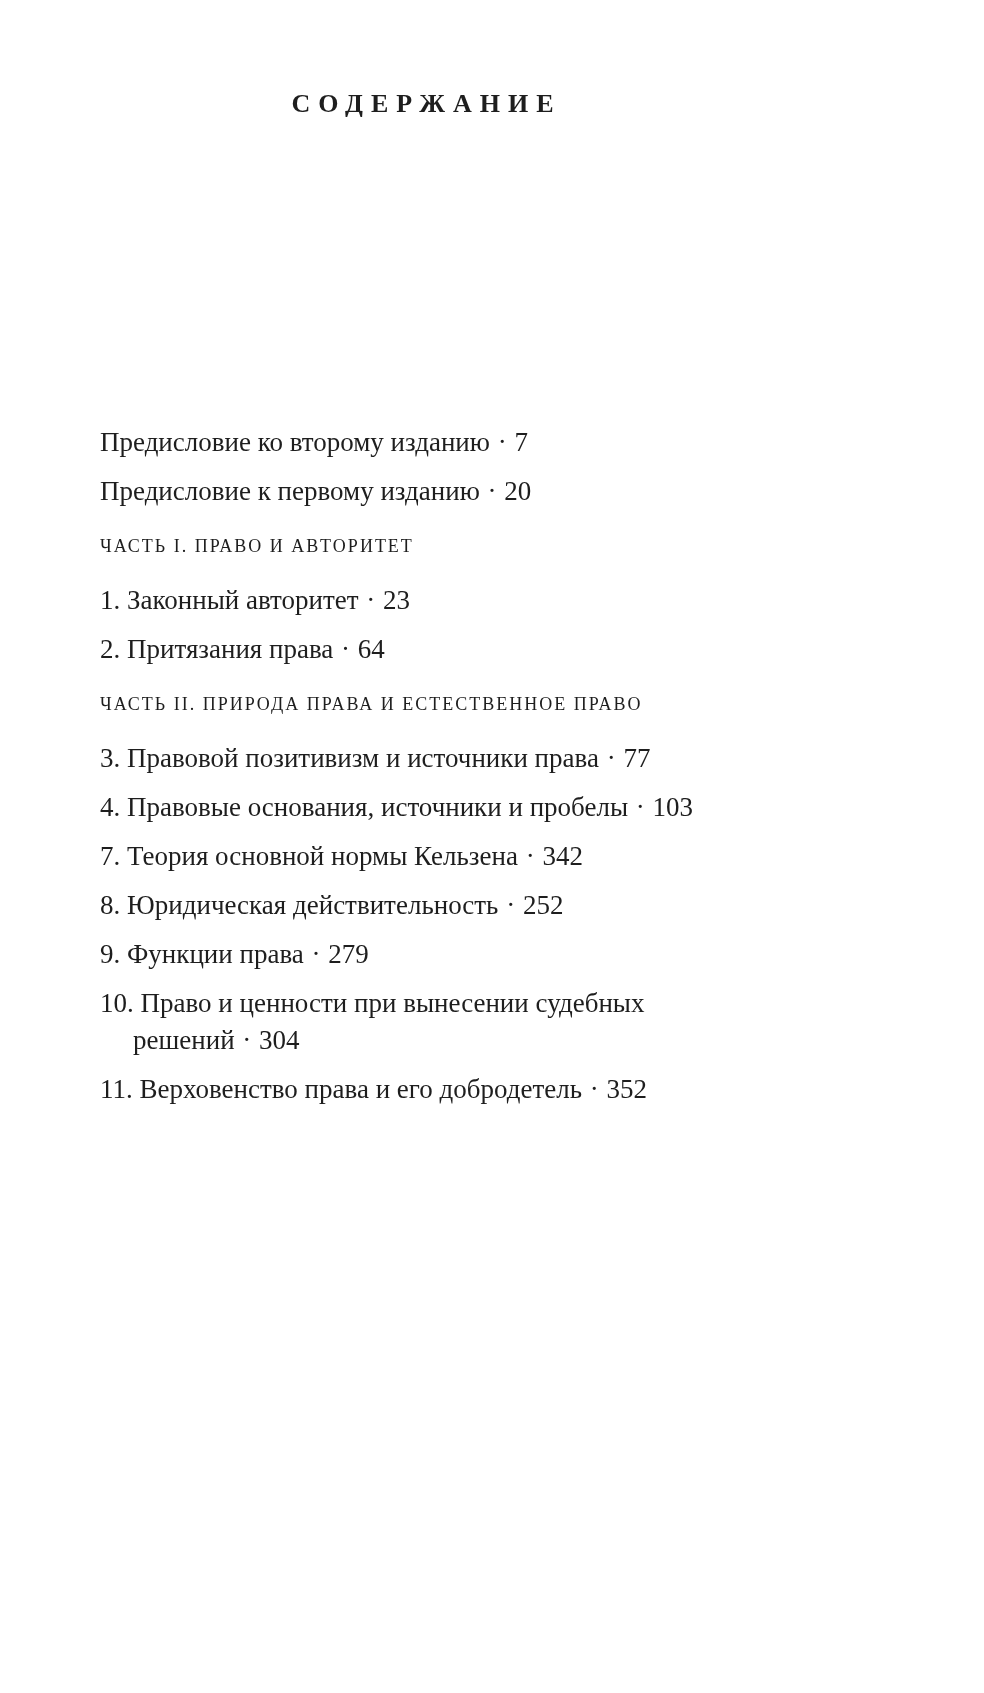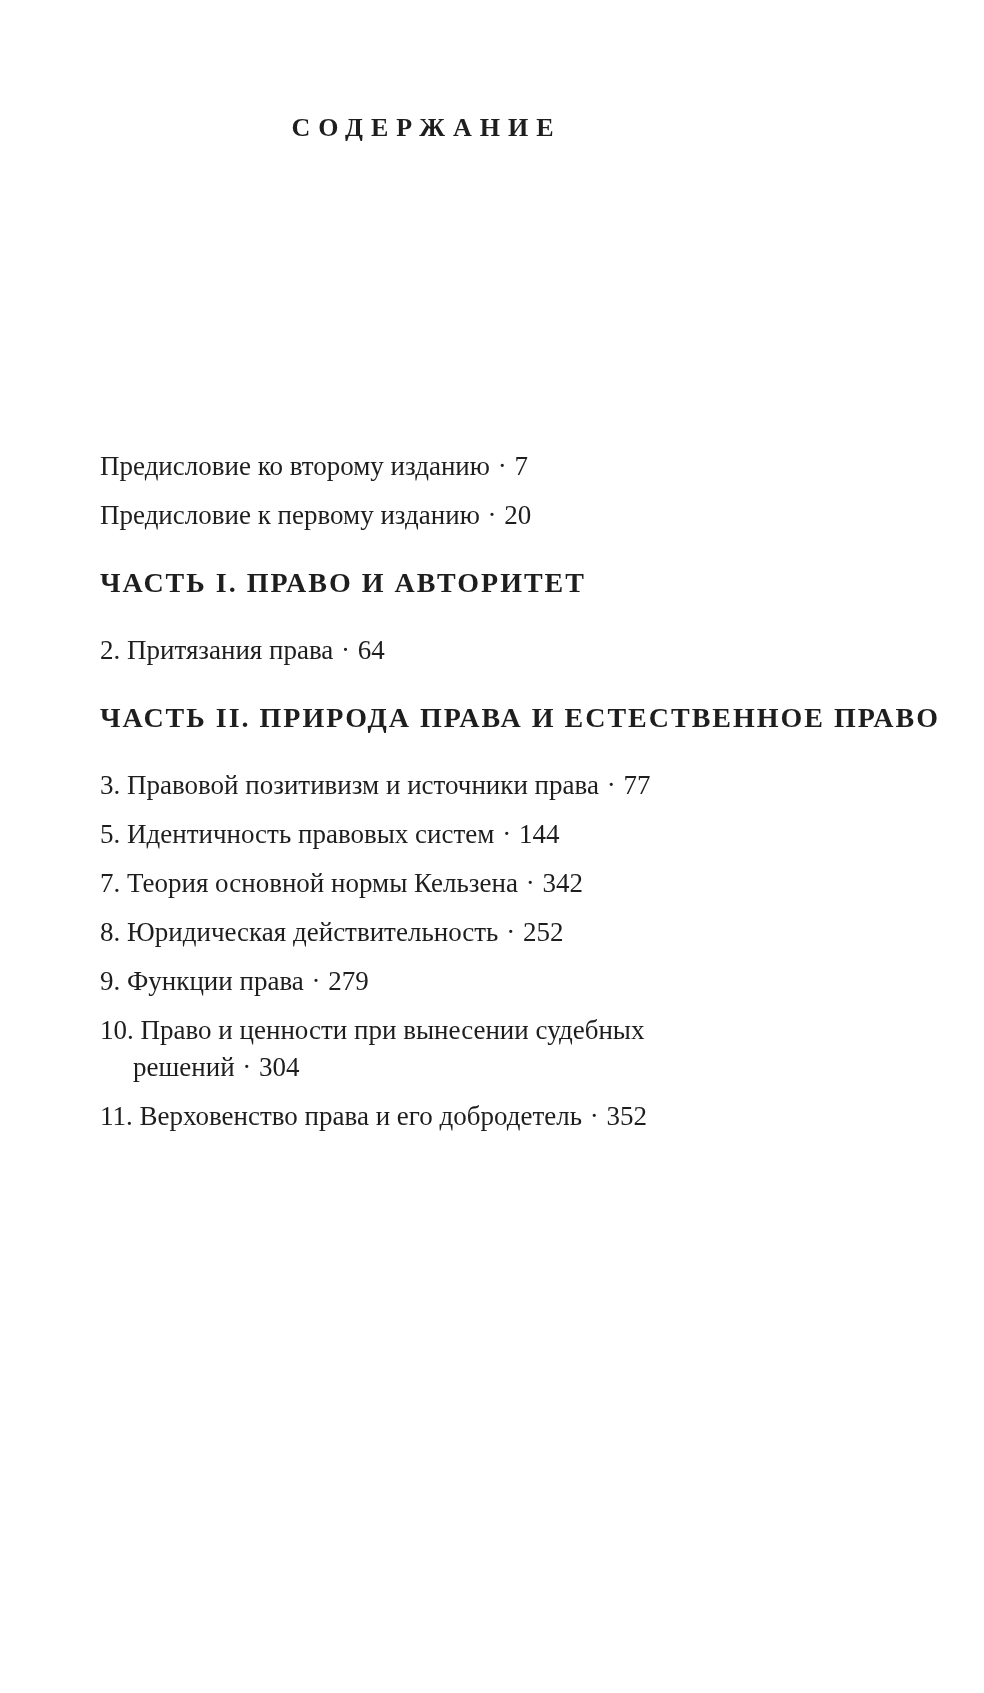--- a/index.html
+++ b/index.html
@@ -12,21 +12,21 @@
     height: 1693px;
     position: relative;
     font-family: "Liberation Serif", "DejaVu Serif", serif;
     color: #1e1e1e;
     -webkit-font-smoothing: antialiased;
   }
   .page {
     box-sizing: border-box;
     width: 645px;
     margin-left: 100px;
-    padding-top: 112px;
+    padding-top: 88px;
   }
   h1.toc-title {
     margin: 0;
     font-size: 26px;
     line-height: 32px;
     font-weight: 600;
     letter-spacing: 8px;
     text-align: center;
     text-indent: 8px; 
     white-space: nowrap;
@@ -36,53 +36,54 @@
     font-size: 27px;
     line-height: 37px;
     font-weight: 400;
     padding-left: 33px;
     text-indent: -33px;
   }
   .entry.first {
     margin-top: 304px;
   }
   .part {
-    margin: 35px 0;
-    font-size: 28px;
+    margin: 22px 0;
+    font-size: 18px;
     line-height: 28px;
-    font-weight: 700;
+    font-weight: 400;
     letter-spacing: 2px;
     white-space: nowrap;
   }
   .sep {
     padding: 0 1px;
   }
 </style>
 </head>
 <body>
 
 <div class="page">
 
   <h1 class="toc-title">СОДЕРЖАНИЕ</h1>
 
   <p class="entry first"><span>Предисловие ко второму изданию</span> <span class="sep">·</span> <span>7</span></p>
 
   <p class="entry"><span>Предисловие к первому изданию</span> <span class="sep">·</span> <span>20</span></p>
 
   <p class="part">ЧАСТЬ I. ПРАВО И АВТОРИТЕТ</p>
 
+  <p class="entry"><span>1.</span> <span>Законный авторитет</span> <span class="sep">·</span> <span>23</span></p>
 
   <p class="entry"><span>2.</span> <span>Притязания права</span> <span class="sep">·</span> <span>64</span></p>
 
   <p class="part">ЧАСТЬ II. ПРИРОДА ПРАВА И ЕСТЕСТВЕННОЕ ПРАВО</p>
 
   <p class="entry"><span>3.</span> <span>Правовой позитивизм и источники права</span> <span class="sep">·</span> <span>77</span></p>
 
+  <p class="entry"><span>4.</span> <span>Правовые основания, источники и пробелы</span> <span class="sep">·</span> <span>103</span></p>
 
-  <p class="entry"><span>5.</span> <span>Идентичность правовых систем</span> <span class="sep">·</span> <span>144</span></p>
 
 
   <p class="entry"><span>7.</span> <span>Теория основной нормы Кельзена</span> <span class="sep">·</span> <span>342</span></p>
 
   <p class="entry"><span>8.</span> <span>Юридическая действительность</span> <span class="sep">·</span> <span>252</span></p>
 
 
   <p class="entry"><span>9.</span> <span>Функции права</span> <span class="sep">·</span> <span>279</span></p>
 
   <p class="entry"><span>10.</span> <span>Право и ценности при вынесении судебных решений</span> <span class="sep">·</span> <span>304</span></p>

